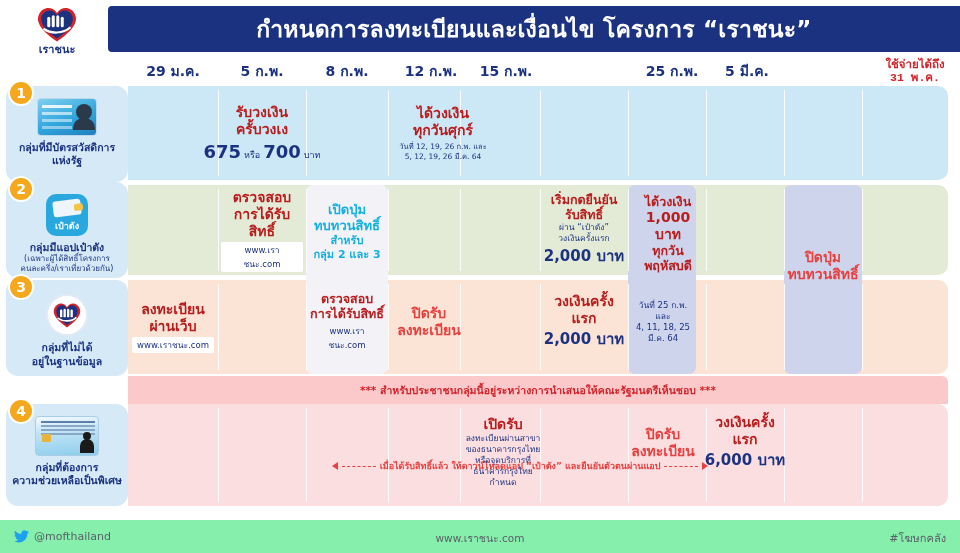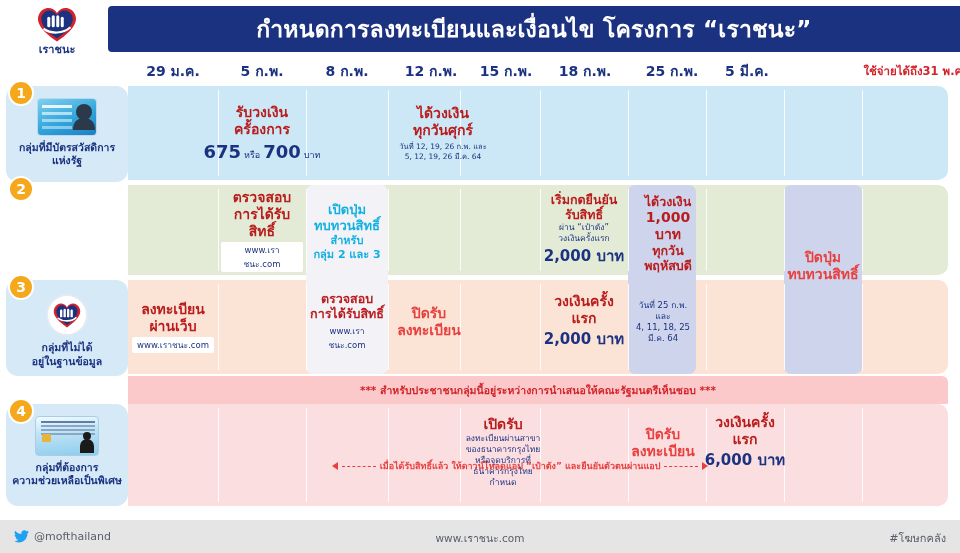--- a/index.html
+++ b/index.html
@@ -37,21 +37,21 @@
     position: absolute; left: 0; top: 56px; width: 796px; height: 30px; padding-left: 31px;
   }
   .date-cell {
     position: absolute; top: 0; height: 30px;
     display: flex; align-items: center; justify-content: center;
     font-size: 14px; font-weight: bold; color: #1b3280;
     white-space: nowrap;
   }
   .date-cell.red {
     color: #d2232a; font-size: 11.5px; line-height: 13px;
-    flex-direction: row; text-align: left;
+    flex-direction: column; text-align: left; font-family: Liberation Mono, monospace;
   }
 
   
   .grid { position: absolute; left: 0; top: 86px; width: 960px; height: 434px; }
 
   .rowband {
     position: absolute; left: 128px; width: 820px;
     border-radius: 0 10px 10px 0;
   }
   .r1 { top: 0px;   height: 94px; background: #cce8f6; }
@@ -182,21 +182,21 @@
   }
   .arrownote-text { font-size: 9px; color: #e8403f; font-weight: bold; white-space:nowrap; }
   .dashline { flex:0 0 34px; height:1px; border-top:1px dashed #e8403f; }
   .arrow-l, .arrow-r { width:0;height:0;border-top:4px solid transparent;border-bottom:4px solid transparent; }
   .arrow-l { border-right:6px solid #e8403f; }
   .arrow-r { border-left:6px solid #e8403f; }
 
   
   .footer {
     position: absolute; left: 0; top: 520px; width: 960px; height: 33px;
-    background: #e5e5e5; display: flex; align-items: center;
+    background: #86efac; display: flex; align-items: center;
   }
   .f-left { position:absolute; left: 14px; display:flex; align-items:center; gap:5px; }
   .f-mid { position:absolute; left: 0; width: 960px; text-align:center; }
   .f-right { position:absolute; right: 14px; }
   .f-text { font-size: 11px; color: #5a6068; }
   .f-text-mid { font-size: 10.5px; color: #5a6068; }
 </style>
 </head>
 <body>
 
@@ -220,21 +220,20 @@
     </svg>
     <div class="logo-text">เราชนะ</div>
   </div>
 
   <div class="date-row">
     <div class="date-cell" style="left:128px;width:90px;">29 ม.ค.</div>
     <div class="date-cell" style="left:218px;width:88px;">5 ก.พ.</div>
     <div class="date-cell" style="left:306px;width:82px;">8 ก.พ.</div>
     <div class="date-cell" style="left:388px;width:86px;">12 ก.พ.</div>
     <div class="date-cell" style="left:460px;width:92px;">15 ก.พ.</div>
-    <div class="date-cell" style="left:540px;width:90px;">18 ก.พ.</div>
     <div class="date-cell" style="left:628px;width:88px;">25 ก.พ.</div>
     <div class="date-cell" style="left:706px;width:82px;">5 มี.ค.</div>
     <div class="date-cell red" style="left:872px;width:86px;top:-2px;height:34px;">
       <span>ใช้จ่ายได้ถึง</span>
       <span>31 พ.ค.</span>
     </div>
   </div>
 
   <div class="grid">
 
@@ -293,20 +292,29 @@
     <div class="badge b1">1</div>
     <div class="labelcard lc1">
       <div class="card-icon">
           <div class="face"></div>
         </div>
       <div class="lc-caption">กลุ่มที่มีบัตรสวัสดิการ</div>
       <div class="lc-caption" style="margin-top:0">แห่งรัฐ</div>
     </div>
 
     <div class="badge b2">2</div>
+    <div class="labelcard lc2">
+      <div class="app-icon">
+        <div class="wallet"></div>
+        <span class="app-icon-label">เป๋าตัง</span>
+      </div>
+      <div class="lc-caption">กลุ่มมีแอปเป๋าตัง</div>
+      <div class="lc-sub">(เฉพาะผู้ได้สิทธิ์โครงการ</div>
+      <div class="lc-sub">คนละครึ่ง/เราเที่ยวด้วยกัน)</div>
+    </div>
 
     <div class="badge b3">3</div>
     <div class="labelcard lc3" style="padding-top:14px;">
       <div class="circle-logo">
         <svg viewBox="0 0 40 36" width="32" height="28">
           <path d="M20 34 C4 23 1 15 4 9 C7 2 16 1 20 8 C24 1 33 2 36 9 C39 15 36 23 20 34 Z" fill="#d2232a"></path>
           <path d="M20 31 C7 22 5 15 7 10 C10 4 17 4 20 10 C23 4 30 4 33 10 C35 15 33 22 20 31 Z" fill="#1b3280"></path>
           <g fill="#ffffff">
             <rect x="11" y="11" width="3" height="10" rx="1.5"></rect>
             <rect x="15.5" y="10" width="3" height="11" rx="1.5"></rect>
@@ -326,21 +334,21 @@
         <div class="strip"></div>
           <div class="chip"></div>
           <div class="portrait"></div>
       </div>
       <div class="lc-caption">กลุ่มที่ต้องการ</div>
       <div class="lc-caption" style="margin-top:0">ความช่วยเหลือเป็นพิเศษ</div>
     </div>
 
     <div class="cell" style="left:218px; top:4px; width:88px; height:86px;">
       <div class="t-main">รับวงเงิน</div>
-      <div class="t-main">ครั้องการ</div>
+      <div class="t-main">ครั้บวงเง</div>
       <div class="inline-row" style="margin-top:3px;">
         <span class="t-num">675</span>
         <span class="t-unit">หรือ</span>
         <span class="t-num">700</span>
         <span class="t-unit">บาท</span>
       </div>
     </div>
 
     <div class="cell" style="left:388px; top:4px; width:110px; height:86px;">
       <div class="t-main">ได้วงเงิน</div>

